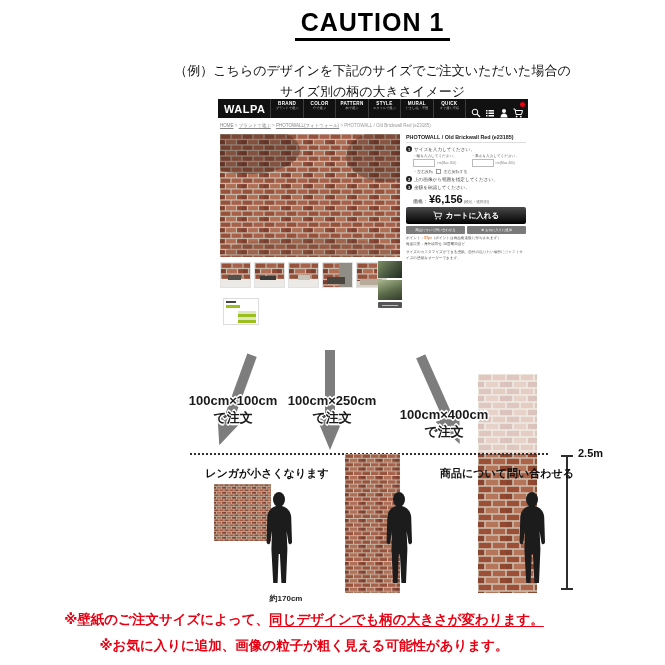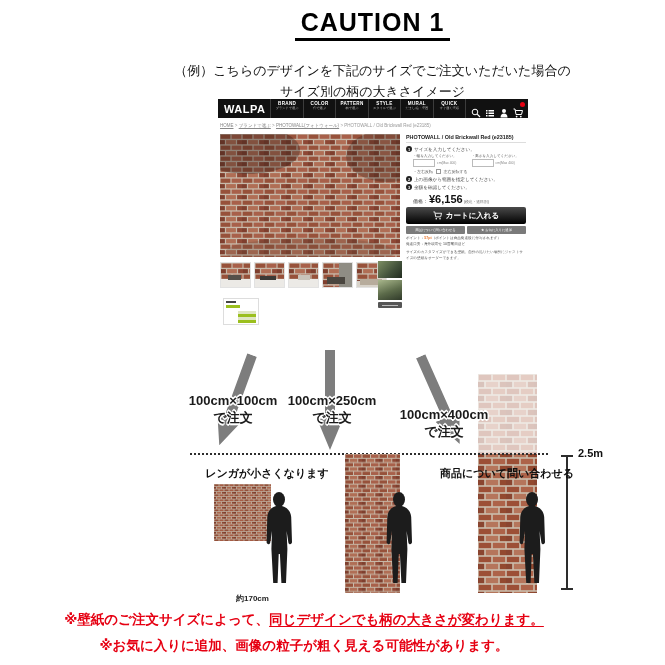--- a/index.html
+++ b/index.html
@@ -88,21 +88,21 @@
     text-shadow:-1px -1px 0 #fff,1px -1px 0 #fff,-1px 1px 0 #fff,1px 1px 0 #fff,0 2px 0 #fff,0 -2px 0 #fff; }
 
   
   .dotline { top:453px; left:150px; width:358px; height:0; border-top:2px dotted #2d2d2d; }
   .ruler-line { top:456px; left:526px; width:0; height:133px; border-left:2px solid #2d2d2d; }
   .ruler-cap { left:521px; width:12px; height:2px; background:#2d2d2d; }
   .ruler-label { top:447px; left:538px; font-size:11px; font-weight:bold; color:#111; }
 
   .cmp-caption { width:170px; text-align:center; font-size:11px; font-weight:bold; color:#111; }
   .fade-cover { position:absolute; left:0; top:0; width:100%; background:rgba(255,255,255,.68); }
-  .person-h { top:593px; left:196px; width:100px; text-align:left; font-size:8px; font-weight:bold; color:#222; }
+  .person-h { top:593px; left:196px; width:100px; text-align:center; font-size:8px; font-weight:bold; color:#222; }
 
   
   .warn { left:0; width:528px; text-align:center; font-size:13.5px; font-weight:bold; color:#e60012; }
   .warn u { text-underline-offset:2px; }
 </style>
 </head>
 <body>
 
 <svg width="0" height="0" style="position:absolute" aria-hidden="true">
   <defs>

